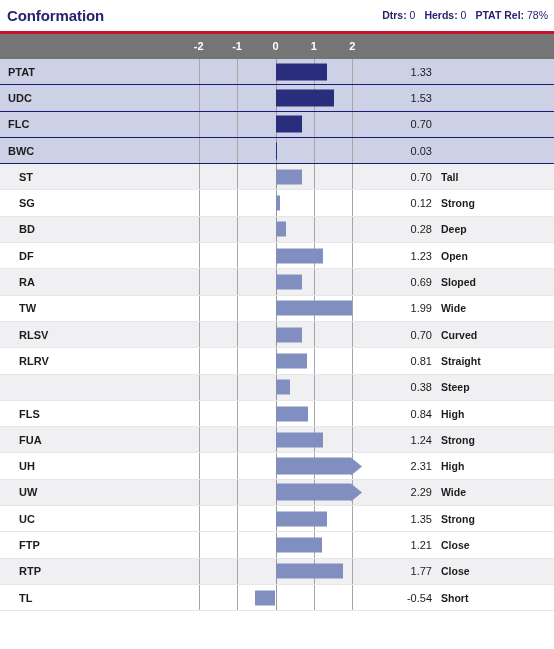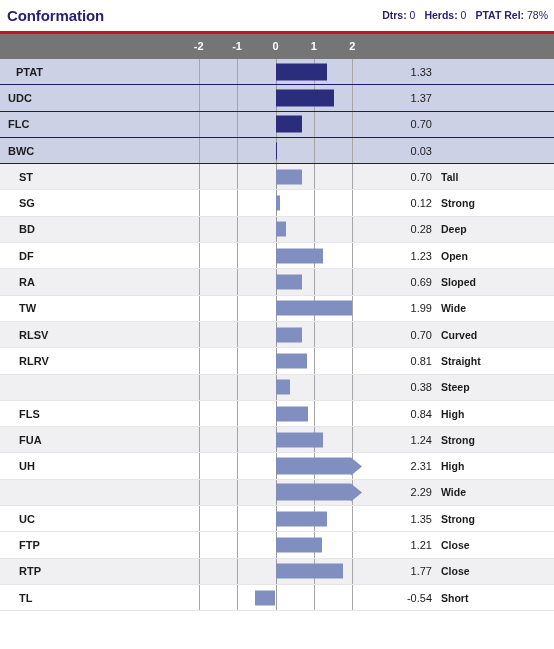--- a/index.html
+++ b/index.html
@@ -81,21 +81,21 @@
     position: relative;
     height: 26.3px;
     display: flex;
     align-items: center;
   }
   .row.alt0 { background: #f0f0f2; }
   .row.alt1 { background: #ffffff; }
   .row.top  { background: #ccd1e6; }
   .row.top + .row.top,
   .row.top { border-bottom: 1px solid #1a1a78; }
-  .row.top.first { border-top: 0; padding-left: 8px; }
+  .row.top.first { border-top: 0; }
   .row.alt0.hairline, .row.alt1.hairline { border-bottom: 1px solid #e6e6ea; padding-left: 11px; }
 
   .lbl {
     position: relative;
     z-index: 3;
     width: 190px;
     padding-left: 8px;
     font-size: 11px;
     font-weight: bold;
     color: #1c1c1c;
@@ -193,21 +193,21 @@
           <div class="val">1.33</div>
         </div>
         <div class="row top">
           <div class="gridline" style="left: 198.7px;"></div>
           <div class="gridline" style="left: 237.1px;"></div>
           <div class="gridline zero" style="left: 275.5px;"></div>
           <div class="gridline" style="left: 313.9px;"></div>
           <div class="gridline" style="left: 352.3px;"></div>
           <div class="lbl">UDC</div>
           <div class="bar dark" style="width: 58.752px; left: 275.5px;"></div>
-          <div class="val">1.37</div>
+          <div class="val">1.53</div>
         </div>
         <div class="row top">
           <div class="gridline" style="left: 198.7px;"></div>
           <div class="gridline" style="left: 237.1px;"></div>
           <div class="gridline zero" style="left: 275.5px;"></div>
           <div class="gridline" style="left: 313.9px;"></div>
           <div class="gridline" style="left: 352.3px;"></div>
           <div class="lbl">FLC</div>
           <div class="bar dark" style="width: 26.88px; left: 275.5px;"></div>
           <div class="val">0.70</div>
@@ -355,20 +355,21 @@
           </div>
           <div class="val">2.31</div>
           <div class="desc">High</div>
         </div>
         <div class="row alt0 hairline">
           <div class="gridline" style="left: 198.7px;"></div>
           <div class="gridline" style="left: 237.1px;"></div>
           <div class="gridline zero" style="left: 275.5px;"></div>
           <div class="gridline" style="left: 313.9px;"></div>
           <div class="gridline" style="left: 352.3px;"></div>
+          <div class="lbl">UW</div>
           <div class="bar light arrow" style="left: 275.5px; width: 86.5px; height: 17px;">
             <div class="body" style="width: 75.5px;"></div>
             <div class="tip" style="left: 75.5px;"></div>
           </div>
           <div class="val">2.29</div>
           <div class="desc">Wide</div>
         </div>
         <div class="row alt1 hairline">
           <div class="gridline" style="left: 198.7px;"></div>
           <div class="gridline" style="left: 237.1px;"></div>

